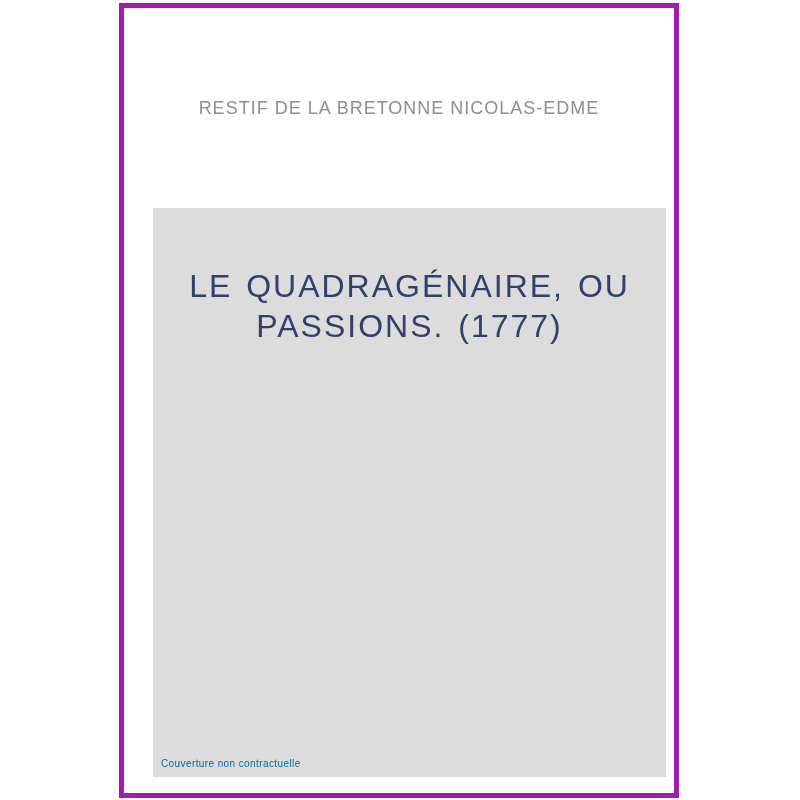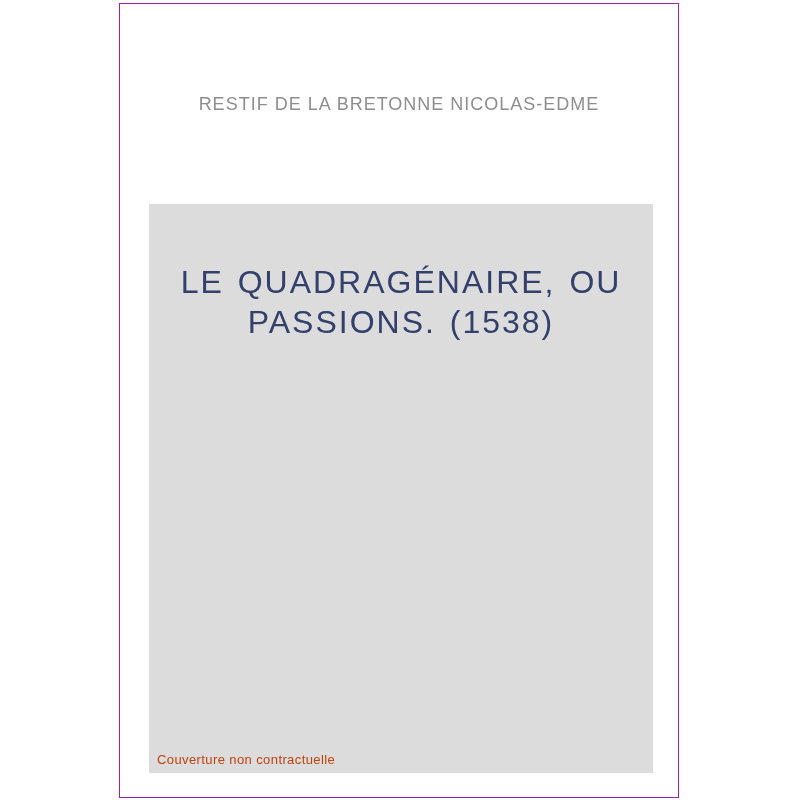--- a/index.html
+++ b/index.html
@@ -18,21 +18,21 @@
     background: #ffffff;
   }
   .page {
     position: absolute;
     left: 119px;
     top: 3px;
     width: 560px;
     height: 795px;
     box-sizing: border-box;
     background: #ffffff;
-    border: 1px solid #a21caf;
+    border: 5px solid #a21caf;
   }
   .author {
     position: absolute;
     top: 89px;
     left: 0;
     width: 100%;
     text-align: center;
     font-size: 18px;
     line-height: 22px;
     font-weight: 400;
@@ -40,20 +40,21 @@
     color: #8e8e8e;
     white-space: nowrap;
   }
   .panel {
     position: absolute;
     left: 29px;
     top: 200px;
     width: 504px;
     height: 569px;
     background: #dcdcdc;
+    padding-left: 9px;
   }
   .title {
     position: absolute;
     top: 58px;
     left: 0;
     width: 100%;
     text-align: center;
     color: #32406b;
     font-size: 32px;
     line-height: 40px;
@@ -62,38 +63,38 @@
     word-spacing: 3px;
   }
   .title .line {
     display: block;
     white-space: nowrap;
   }
   .disclaimer {
     position: absolute;
     left: 8px;
     bottom: 6px;
-    font-size: 13px;
+    font-size: 10px;
     line-height: 15px;
     letter-spacing: 0.4px;
-    color: #c2410c;
+    color: #0369a1;
     white-space: nowrap;
   }
 </style>
 </head>
 <body>
 
 <div class="stage">
   <div class="page">
 
     <div class="author">RESTIF DE LA BRETONNE NICOLAS-EDME</div>
 
     <div class="panel">
       <div class="title">
         <span class="line">LE QUADRAGÉNAIRE, OU</span>
-        <span class="line">PASSIONS. (1538)</span>
+        <span class="line">PASSIONS. (1777)</span>
       </div>
 
       <div class="disclaimer">Couverture non contractuelle</div>
     </div>
 
   </div>
 </div>
 
 </body></html>

